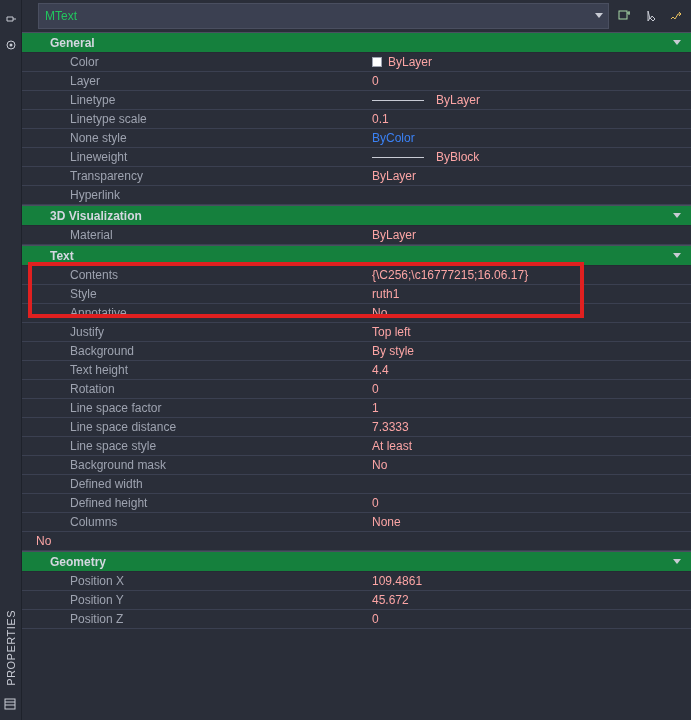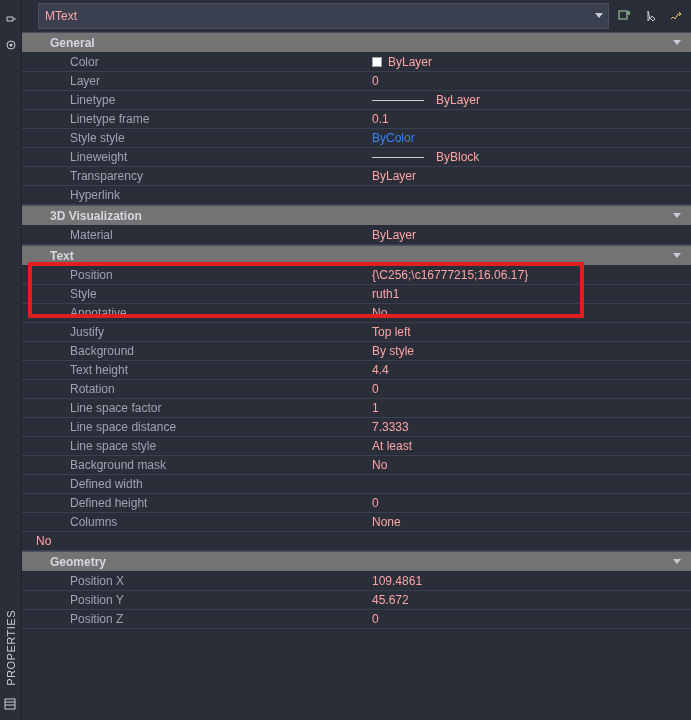--- a/index.html
+++ b/index.html
@@ -66,21 +66,21 @@
     gap: 4px;
   }
   .type-dropdown {
     flex: 1;
     height: 22px;
     background: #3b4051;
     border: 1px solid #4a4f60;
     display: flex;
     align-items: center;
     padding: 12px 6px;
-    color: #fca5a5;
+    color: #22c55e;
     font-size: 12px;
     position: relative;
   }
   .type-dropdown .dd-arrow {
     position: absolute;
     right: 5px;
     top: 50%;
     transform: translateY(-50%);
   }
   .tool-icon {
@@ -89,21 +89,21 @@
     display: flex;
     align-items: center;
     justify-content: center;
     color: #c8cbd4;
     font-size: 13px;
   }
   
   .section {}
   .section-header {
     height: 21px;
-    background: #737373;
+    background: #15803d;
     border-top: 1px solid #4a4f60;
     border-bottom: 1px solid #262a34;
     display: flex;
     align-items: center;
     padding-left: 28px;
     padding-right: 8px;
     font-weight: 600;
     color: #d4d7e0;
     position: relative;
   }
@@ -245,27 +245,27 @@
           </div>
       </div>
       <div class="prop-row">
         <div class="prop-label">Linetype</div>
         <div class="prop-value">
             <span class="linetype-line"></span>
             <span>ByLayer</span>
           </div>
       </div>
       <div class="prop-row">
-        <div class="prop-label">Linetype frame</div>
+        <div class="prop-label">Linetype scale</div>
         <div class="prop-value">
             <span>0.1</span>
           </div>
       </div>
       <div class="prop-row">
-        <div class="prop-label">Style style</div>
+        <div class="prop-label">None style</div>
         <div class="prop-value muted">
             <span>ByColor</span>
           </div>
       </div>
       <div class="prop-row">
         <div class="prop-label">Lineweight</div>
         <div class="prop-value">
             <span class="linetype-line"></span>
             <span>ByBlock</span>
           </div>
@@ -304,21 +304,21 @@
     <div class="section">
       <div class="section-header">
         <span>Text</span>
         <span class="chev">
             <svg width="8" height="6" viewBox="0 0 8 6">
               <polygon points="0,0 8,0 4,5" fill="#c8cbd4"></polygon>
             </svg>
           </span>
       </div>
       <div class="prop-row">
-        <div class="prop-label">Position</div>
+        <div class="prop-label">Contents</div>
         <div class="prop-value">
             <span>{\C256;\c16777215;16.06.17}</span>
           </div>
       </div>
       <div class="prop-row">
         <div class="prop-label">Style</div>
         <div class="prop-value">
             <span>ruth1</span>
           </div>
       </div>

